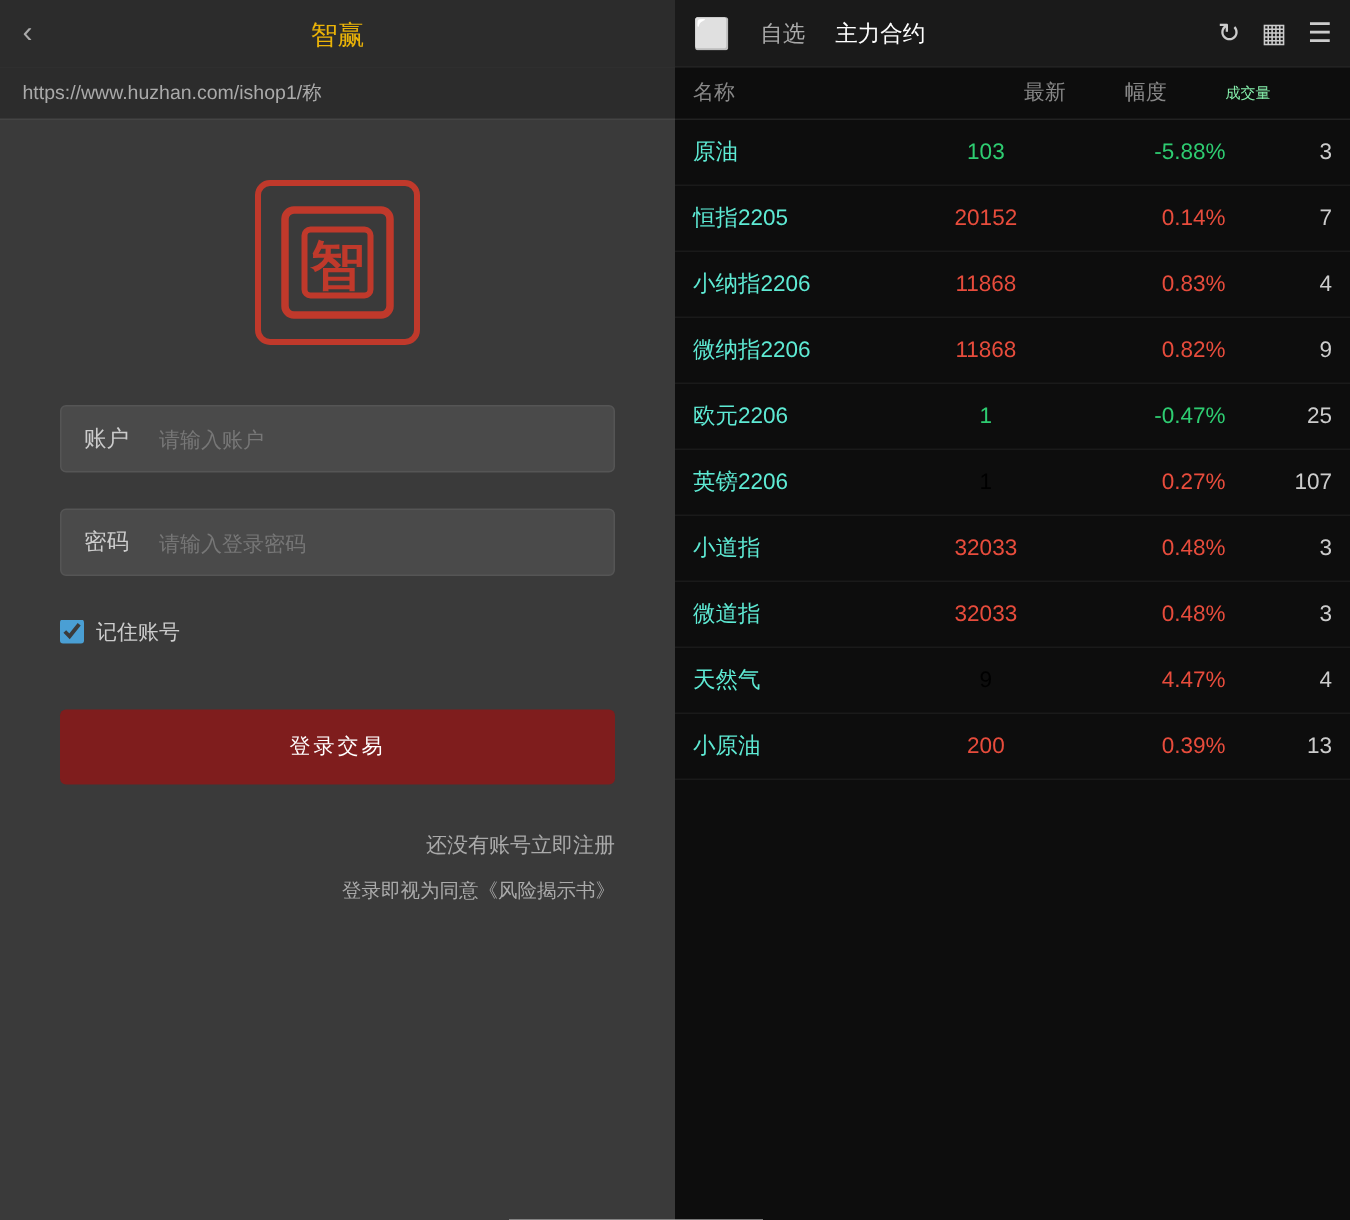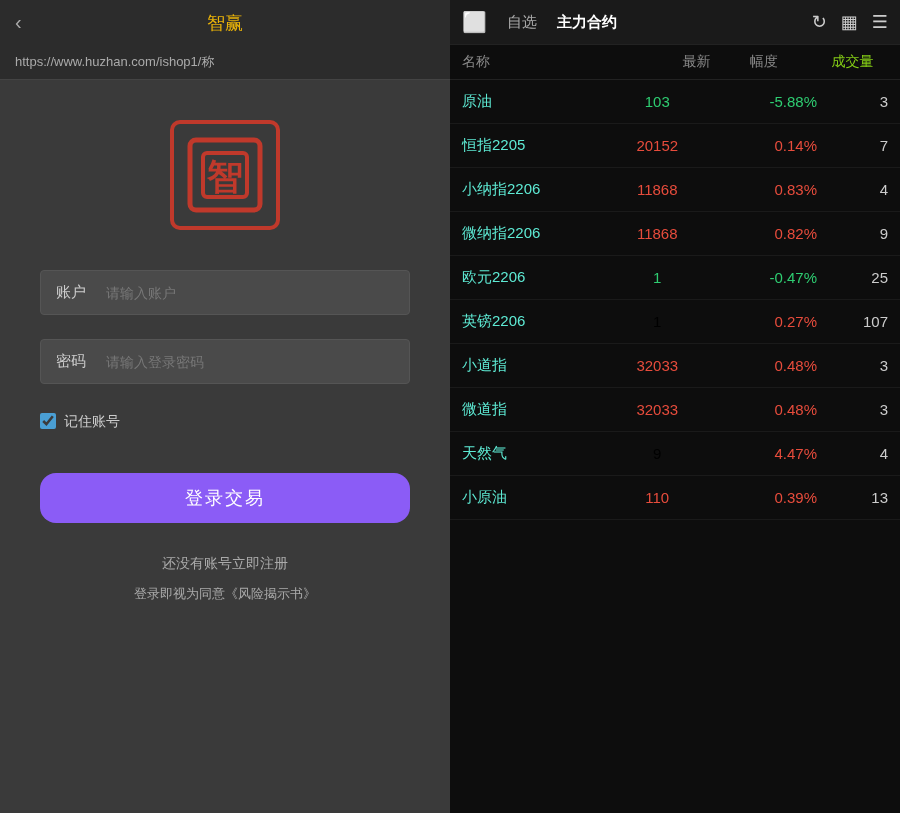--- a/index.html
+++ b/index.html
@@ -128,25 +128,25 @@
     }
 
     .remember-label {
       color: #ccc;
       font-size: 14px;
     }
 
     .login-btn {
       width: 370px;
       height: 50px;
-      background: #8b5cf6;
+      background: #7f1d1d;
       border: none;
-      border-radius: 16px;
+      border-radius: 4px;
       color: #fff;
-      font-size: 18px;
+      font-size: 14px;
       font-weight: 500;
       cursor: pointer;
       letter-spacing: 2px;
     }
 
     .register-link {
       margin-top: 20px;
       color: #aaa;
       font-size: 14px;
       cursor: pointer;
@@ -187,21 +187,21 @@
 
     .header-tab {
       color: #aaa;
       font-size: 15px;
       padding: 0 10px;
       cursor: pointer;
     }
 
     .header-tab.active {
       color: #ffffff;
-      font-weight: bold;
+      font-weight: normal;
     }
 
     .header-spacer {
       flex: 1;
     }
 
     .header-actions {
       display: flex;
       align-items: center;
       gap: 14px;
@@ -236,23 +236,23 @@
 
     .col-change {
       flex: 1.5;
       color: #888;
       font-size: 14px;
       text-align: center;
     }
 
     .col-volume {
       flex: 1;
-      color: #84cc16;
-      font-size: 14px;
-      text-align: center;
+      color: #86efac;
+      font-size: 10px;
+      text-align: left;
     }
 
     
     .table-body {
       flex: 1;
       overflow: hidden;
     }
 
     .table-row {
       display: flex;
@@ -322,21 +322,21 @@
       <input class="input-field" type="password" placeholder="请输入登录密码" style="">
     </div>
 
     <div class="remember-row">
       <input type="checkbox" class="remember-checkbox" checked="" style="">
       <span class="remember-label">记住账号</span>
     </div>
 
     <button class="login-btn">登录交易</button>
 
-    <div style="text-align:center">
+    <div style="text-align:right">
       <div class="register-link">还没有账号立即注册</div>
       <div class="risk-link">登录即视为同意《风险揭示书》</div>
     </div>
   </div>
 </div>
 
 <div class="right-panel">
 
   <div class="right-header">
     <span class="header-icon-btn">⬜</span>
@@ -407,18 +407,18 @@
     <span class="cell-volume">3</span>
   </div>
       <div class="table-row">
     <span class="cell-name">天然气</span>
     <span class="cell-price ">9</span>
     <span class="cell-change color-red">4.47%</span>
     <span class="cell-volume">4</span>
   </div>
       <div class="table-row">
     <span class="cell-name">小原油</span>
-    <span class="cell-price color-red">110</span>
+    <span class="cell-price color-red">200</span>
     <span class="cell-change color-red">0.39%</span>
     <span class="cell-volume">13</span>
   </div>
     </div>
 </div>
 
 </body></html>

